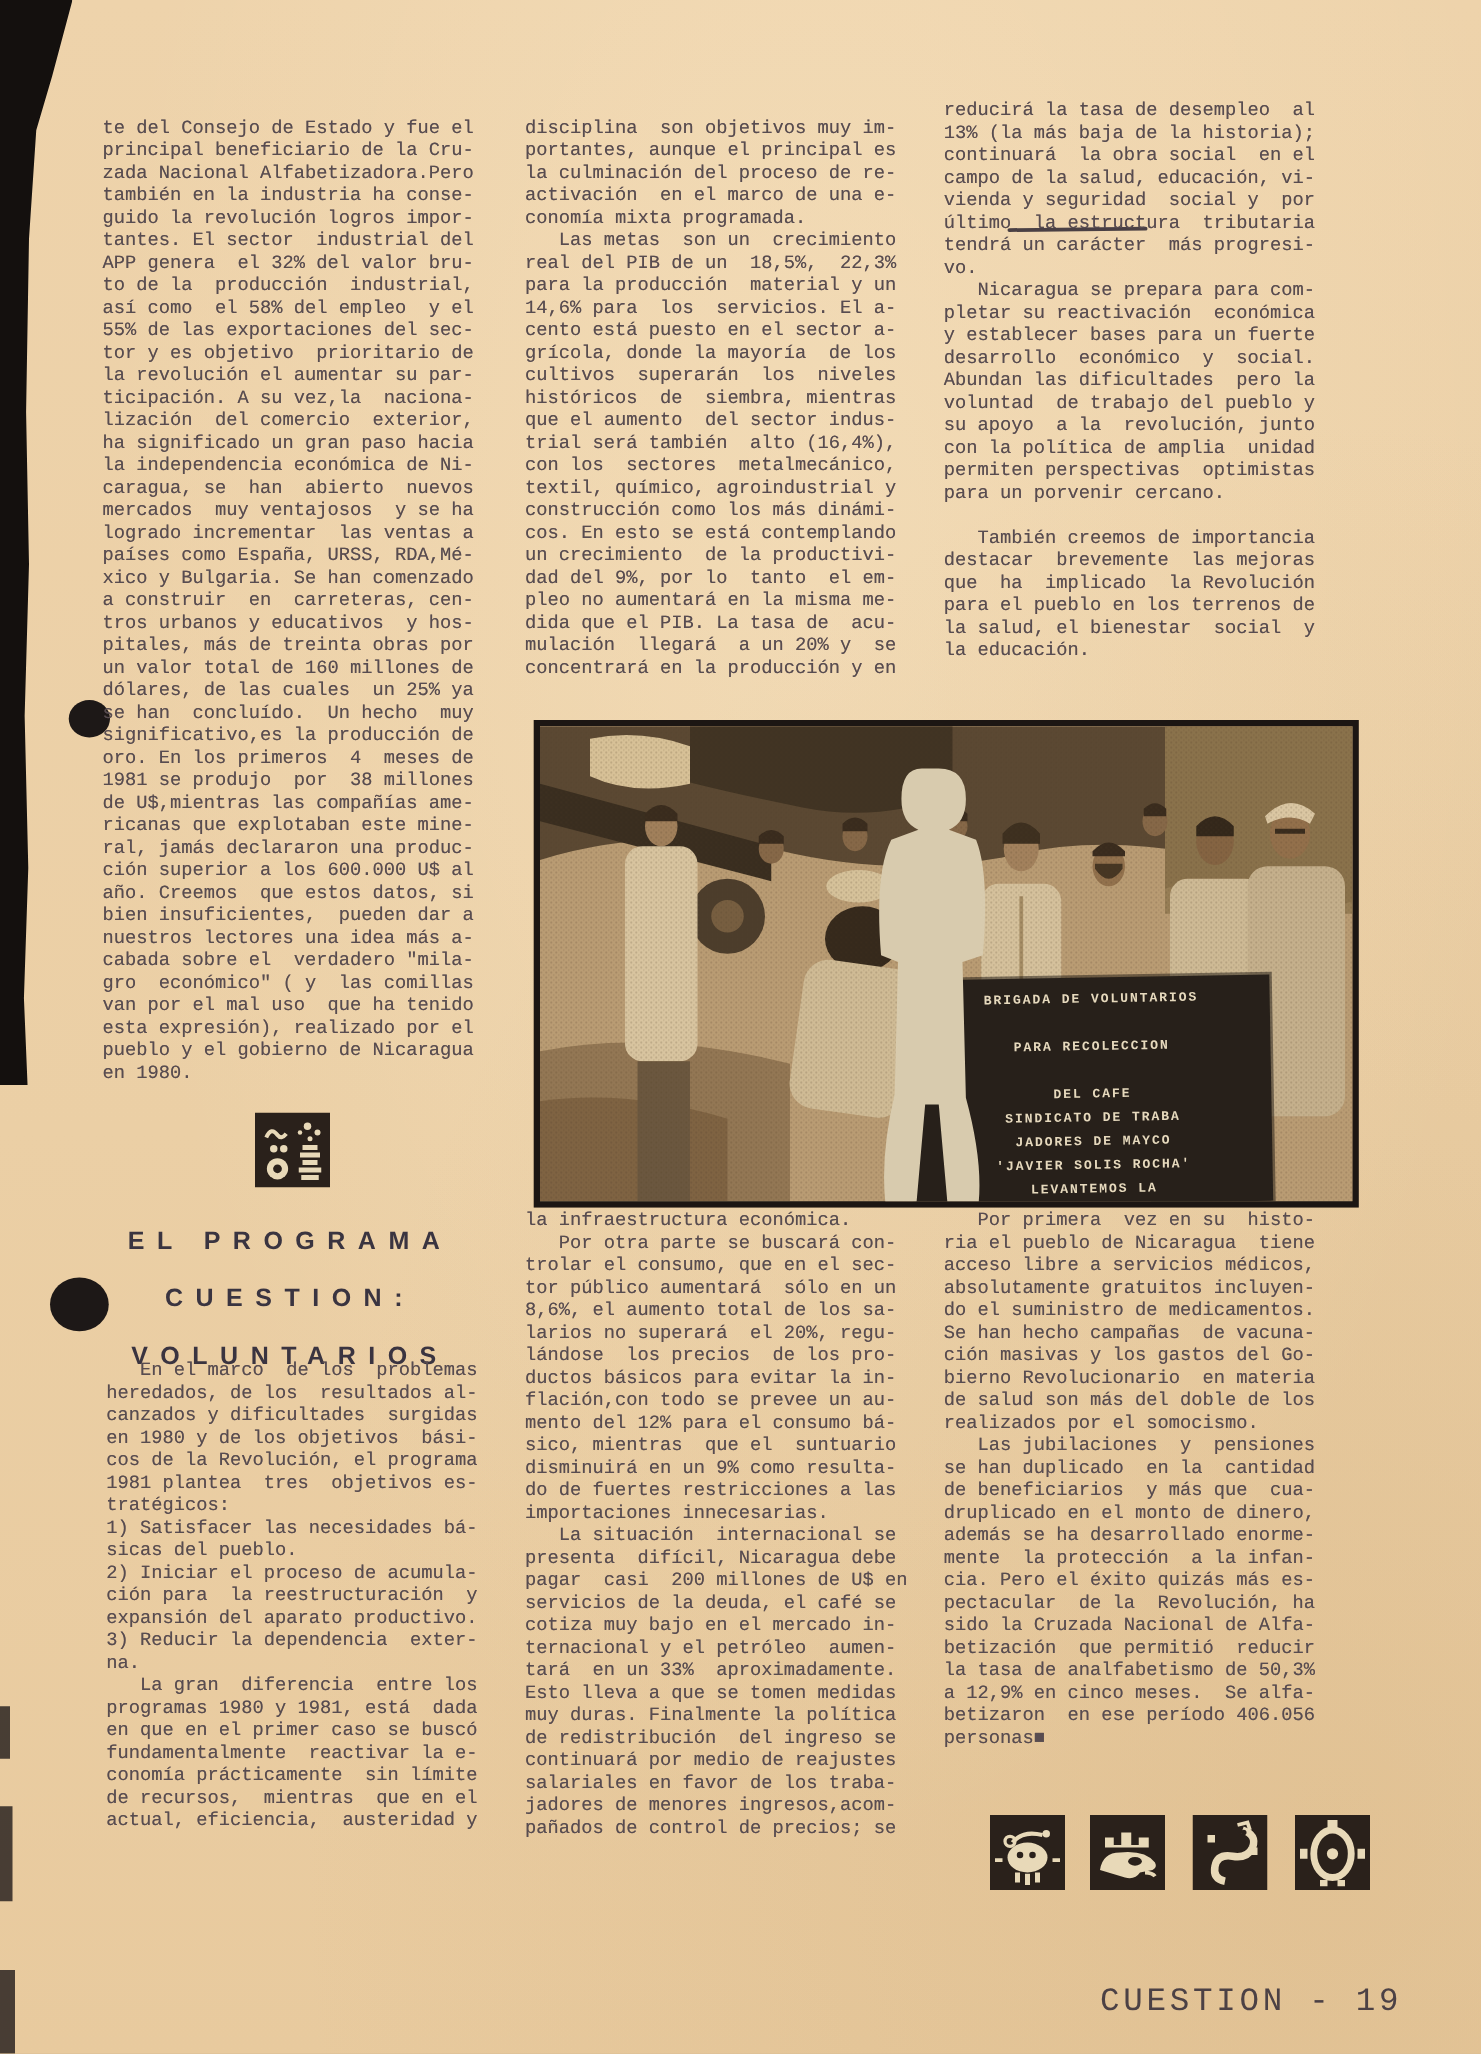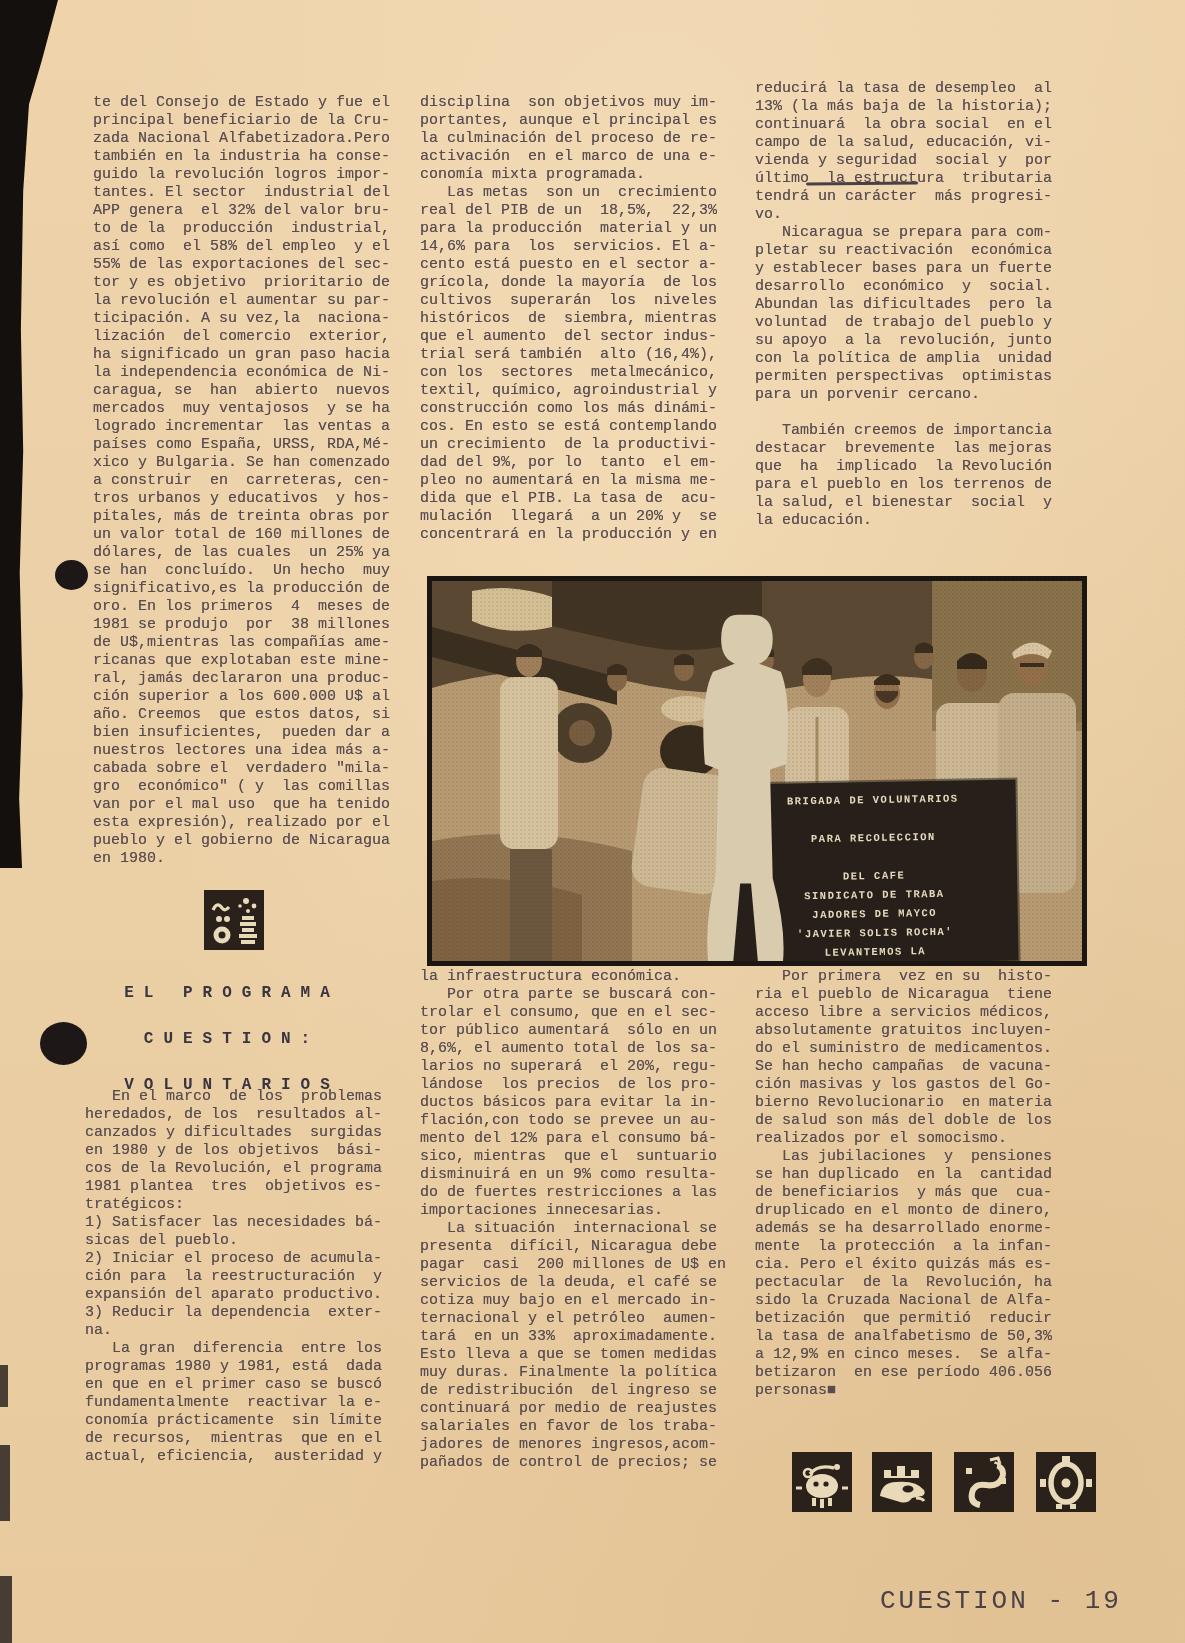--- a/index.html
+++ b/index.html
@@ -5,21 +5,21 @@
   html,body{margin:0;padding:0;background:#d8bd94;}
   .page{position:relative;width:1185px;height:1643px;overflow:hidden;
     background:
       radial-gradient(ellipse at 55% 25%, rgba(255,242,214,0.28), transparent 62%),
       radial-gradient(ellipse at 90% 90%, rgba(190,150,95,0.18), transparent 55%),
       linear-gradient(180deg,#eed3ab 0%,#ebcfa5 55%,#e8ca9e 100%);
     font-family:"Liberation Mono","DejaVu Sans Mono",monospace;}
   .col{position:absolute;white-space:pre;font:15px/18px "Liberation Mono","DejaVu Sans Mono",monospace;
        color:#584c50;text-shadow:0 0 0.4px rgba(88,76,80,0.6);}
   .heading{position:absolute;left:58px;top:970px;width:348px;text-align:center;
-       font-family:Liberation Mono, monospace;font-weight:bold;font-size:16px;
+       font-family:Liberation Sans, sans-serif;font-weight:bold;font-size:20px;
        line-height:46px;letter-spacing:10px;color:#3a3440;}
   .photo{position:absolute;left:427px;top:576px;width:660px;height:390px;
        border:5px solid #1c1613;box-sizing:border-box;background:#b69a74;overflow:hidden;}
   .photo svg{display:block;width:100%;height:100%;}
   .sign{position:absolute;left:46%;top:53%;width:44%;height:47.5%;background:#27201a;
        color:#e6d9bd;font:bold 10.5px/19px "Liberation Mono","DejaVu Sans Mono",monospace;
        letter-spacing:1.5px;text-align:center;white-space:pre;padding-top:9px;box-sizing:border-box;
        overflow:hidden;transform:rotate(-1deg);box-shadow:0 0 0 2px rgba(30,24,18,0.5);}
   .sign-fig{position:absolute;right:1%;top:6%;width:26%;height:92%;}
   .glyph{position:absolute;width:60px;height:60px;}
@@ -38,21 +38,21 @@
 <div class="page">
 
   <div class="edge-strip"></div>
   <div class="smudge" style="left:0;top:1365px;width:8px;height:42px;"></div>
   <div class="smudge" style="left:0;top:1445px;width:10px;height:76px;"></div>
   <div class="smudge" style="left:0;top:1576px;width:12px;height:67px;"></div>
   <div class="dot" style="left:55px;top:560px;width:33px;height:30px;"></div>
   <div class="dot" style="left:40px;top:1022px;width:47px;height:43px;"></div>
   <div class="underline" style="left:806px;top:182px;width:112px;"></div>
 
-  <div class="col" style="left:93px;top:94px;width:305px;">te del Consejo de Estado y fue el
+  <div class="col" style="left:82px;top:94px;width:305px;">te del Consejo de Estado y fue el
 principal beneficiario de la Cru-
 zada Nacional Alfabetizadora.Pero
 también en la industria ha conse-
 guido la revolución logros impor-
 tantes. El sector  industrial del
 APP genera  el 32% del valor bru-
 to de la  producción  industrial,
 así como  el 58% del empleo  y el
 55% de las exportaciones del sec-
 tor y es objetivo  prioritario de

